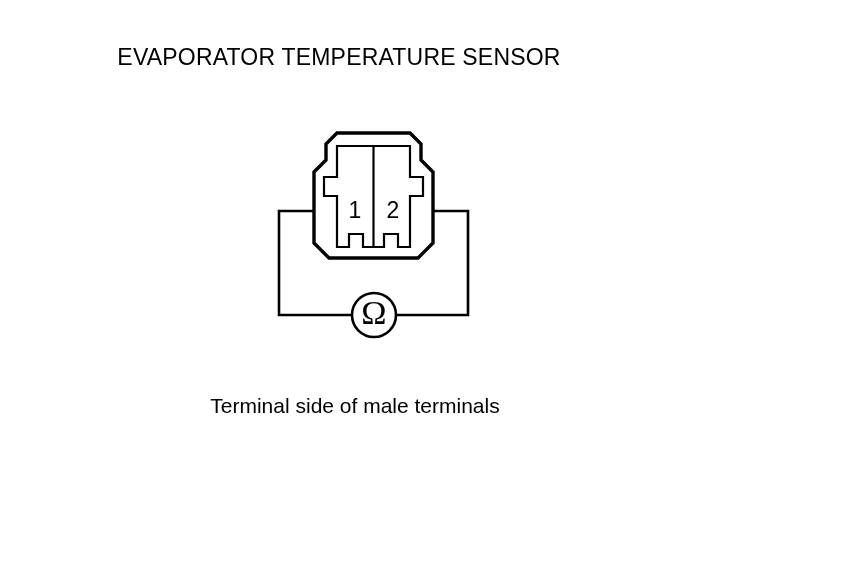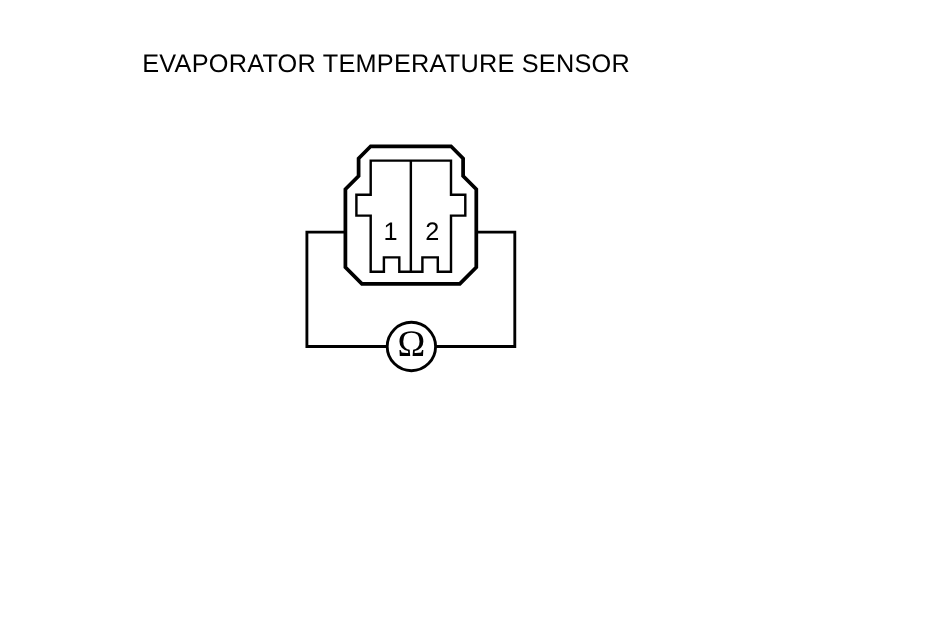--- a/index.html
+++ b/index.html
@@ -10,21 +10,21 @@
   #page {
     position: relative;
     width: 860px;
     height: 580px;
     background: #ffffff;
     overflow: hidden;
     font-family: "Liberation Sans", sans-serif;
   }
   #title {
     position: absolute;
-    left: 12px;
+    left: 0;
     top: 44px;
     width: 744px;
     text-align: center;
     font-size: 23px;
     color: #000000;
     letter-spacing: 0.2px;
     white-space: nowrap;
   }
   
   #title-inner {
@@ -115,14 +115,15 @@
       <text class="pin-label" x="355" y="212" text-anchor="middle" dominant-baseline="middle">1</text>
       <text class="pin-label" x="393" y="212" text-anchor="middle" dominant-baseline="middle">2</text>
     </g>
 
     <g>
       <circle cx="374" cy="315" r="22" fill="#ffffff" stroke="#000000" stroke-width="2.6"></circle>
       <text x="374" y="316" text-anchor="middle" dominant-baseline="middle" font-family="Liberation Serif, serif" font-size="34" fill="#000000">Ω</text>
     </g>
   </svg>
 
+  <div id="caption"><span id="caption-inner">Terminal side of male terminals</span></div>
 
 </div>
 
 </body></html>

